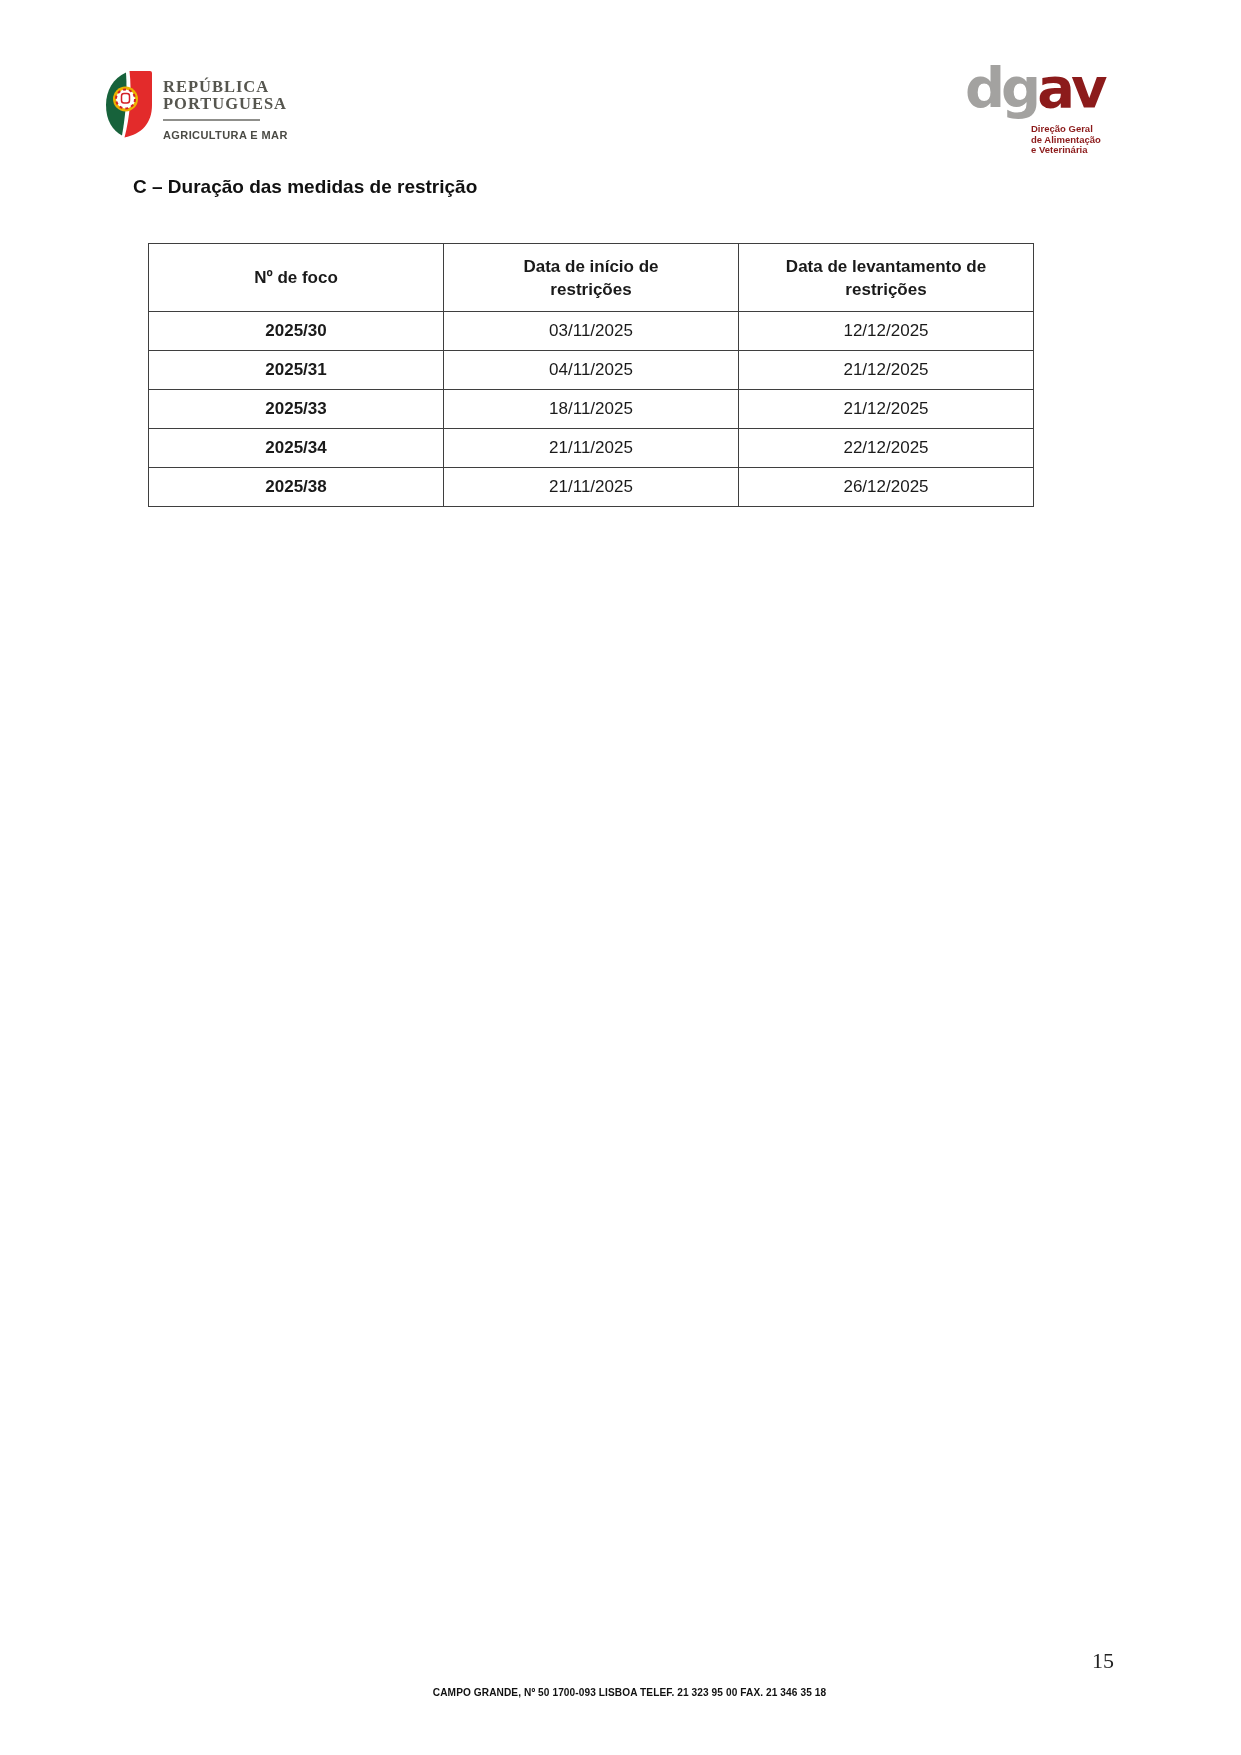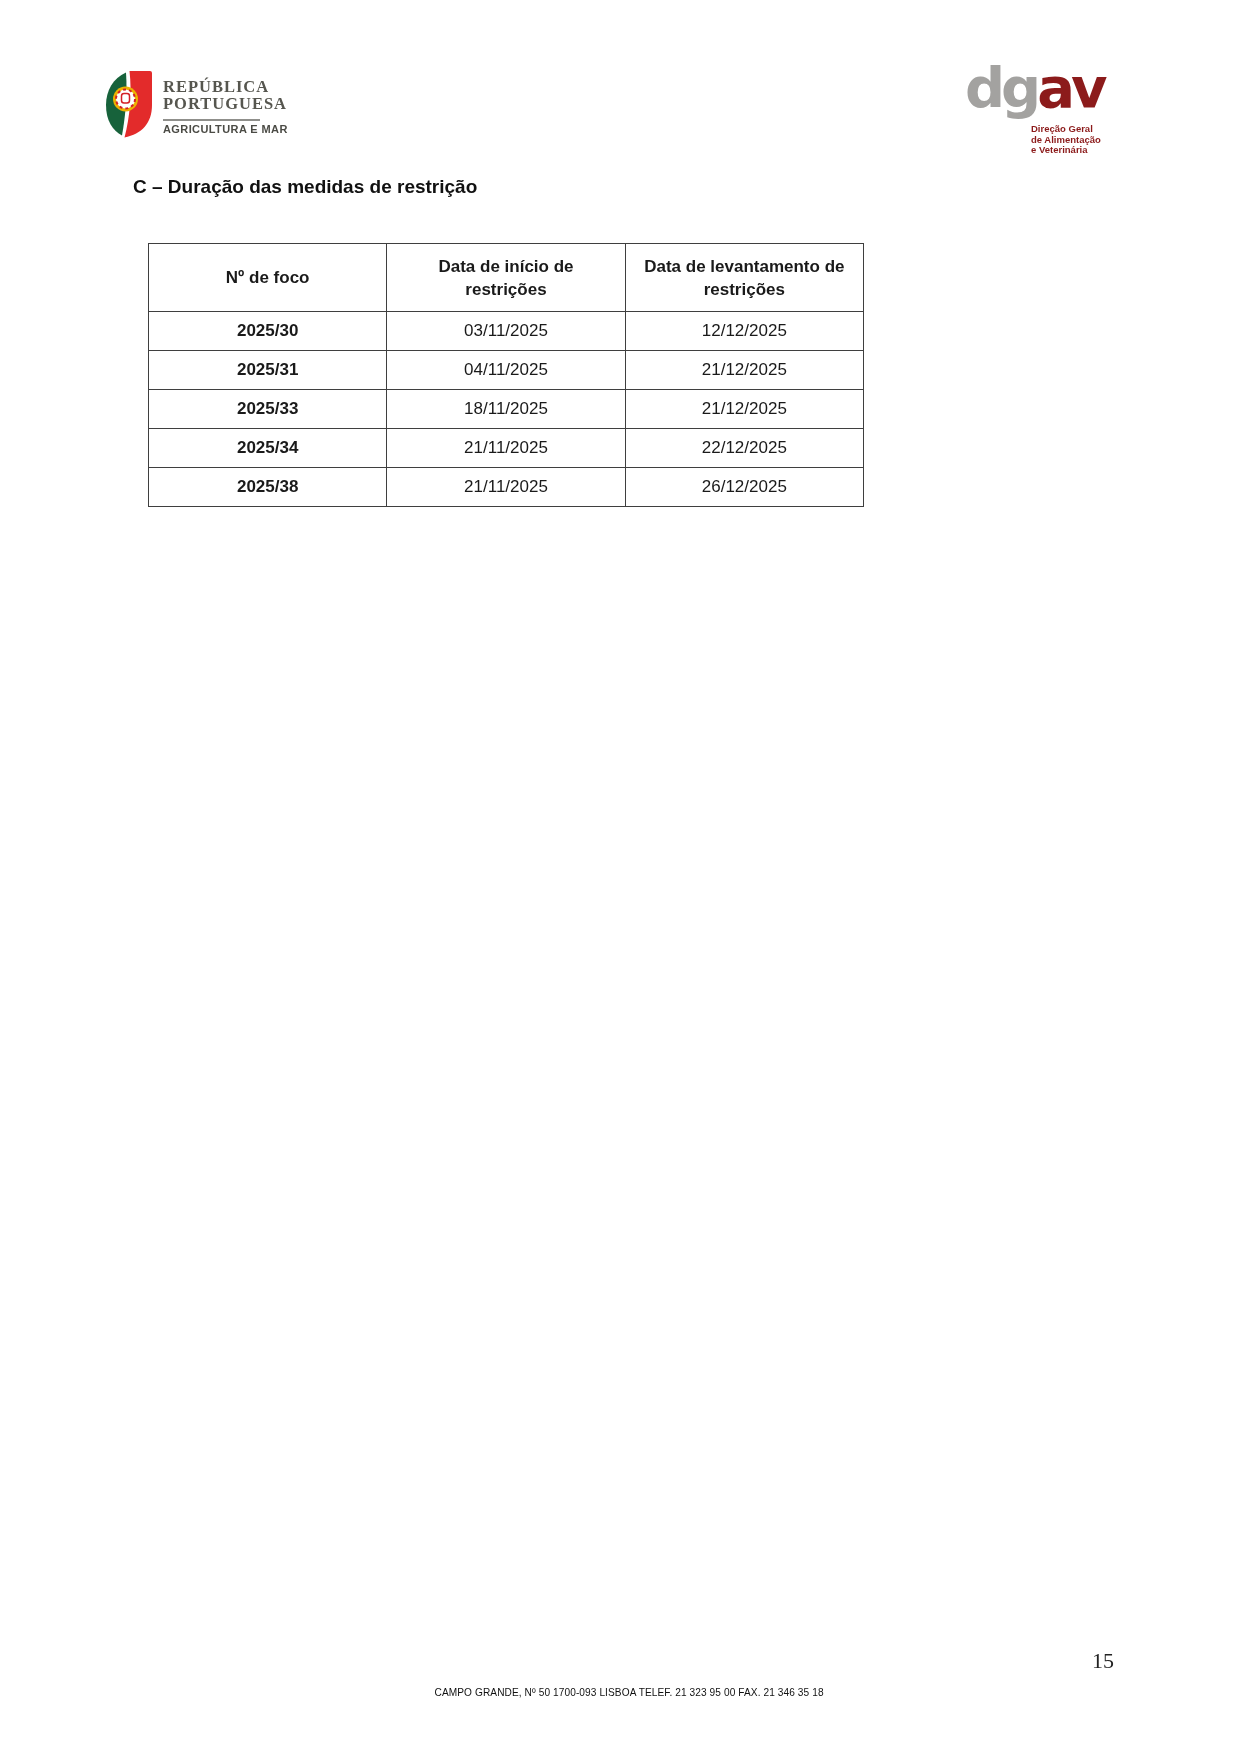--- a/index.html
+++ b/index.html
@@ -28,21 +28,21 @@
     color: #56564f;
     white-space: nowrap;
   }
   .gov-rule {
     margin-top: 7px;
     width: 97px;
     height: 2px;
     background: #8f8f8b;
   }
   .gov-dept {
-    margin-top: 2px;
+    margin-top: 8px;
     font-size: 11px;
     font-weight: 700;
     letter-spacing: 0.4px;
     color: #4b4b45;
     white-space: nowrap;
   }
 
   
   .dgav { position: absolute; left: 965px; top: 60px; width: 170px; height: 100px; }
   .dgav-word {
@@ -72,21 +72,21 @@
     font-size: 19px;
     font-weight: 700;
     color: #111;
     margin-top: 8px;
   }
 
   
   .restriction-table {
     position: absolute;
     left: 148px; top: 243px;
-    width: 716px;
+    width: 886px;
     border-collapse: collapse;
     table-layout: fixed;
   }
   .restriction-table th,
   .restriction-table td {
     border: 1.6px solid #3f3f3f;
     text-align: center;
     vertical-align: middle;
     font-size: 17px;
   }
@@ -100,21 +100,21 @@
   .restriction-table th.col-lift  .hdr-wrap { max-width: 260px; }
   .restriction-table td { height: 39px; font-weight: 400; }
   .restriction-table td.focus-cell { font-weight: 700; margin-left: 20px; }
 
   
   .footer-address {
     position: absolute;
     left: 0; right: 0; top: 1686px;
     text-align: center;
     font-size: 11.5px;
-    font-weight: 400;
+    font-weight: 700;
     color: #111;
     padding-left: 18px;
   }
   .footer-address span {
     display: inline-block;
     transform: scaleX(0.88);
     transform-origin: center;
     letter-spacing: 0.1px;
     white-space: nowrap;
   }

